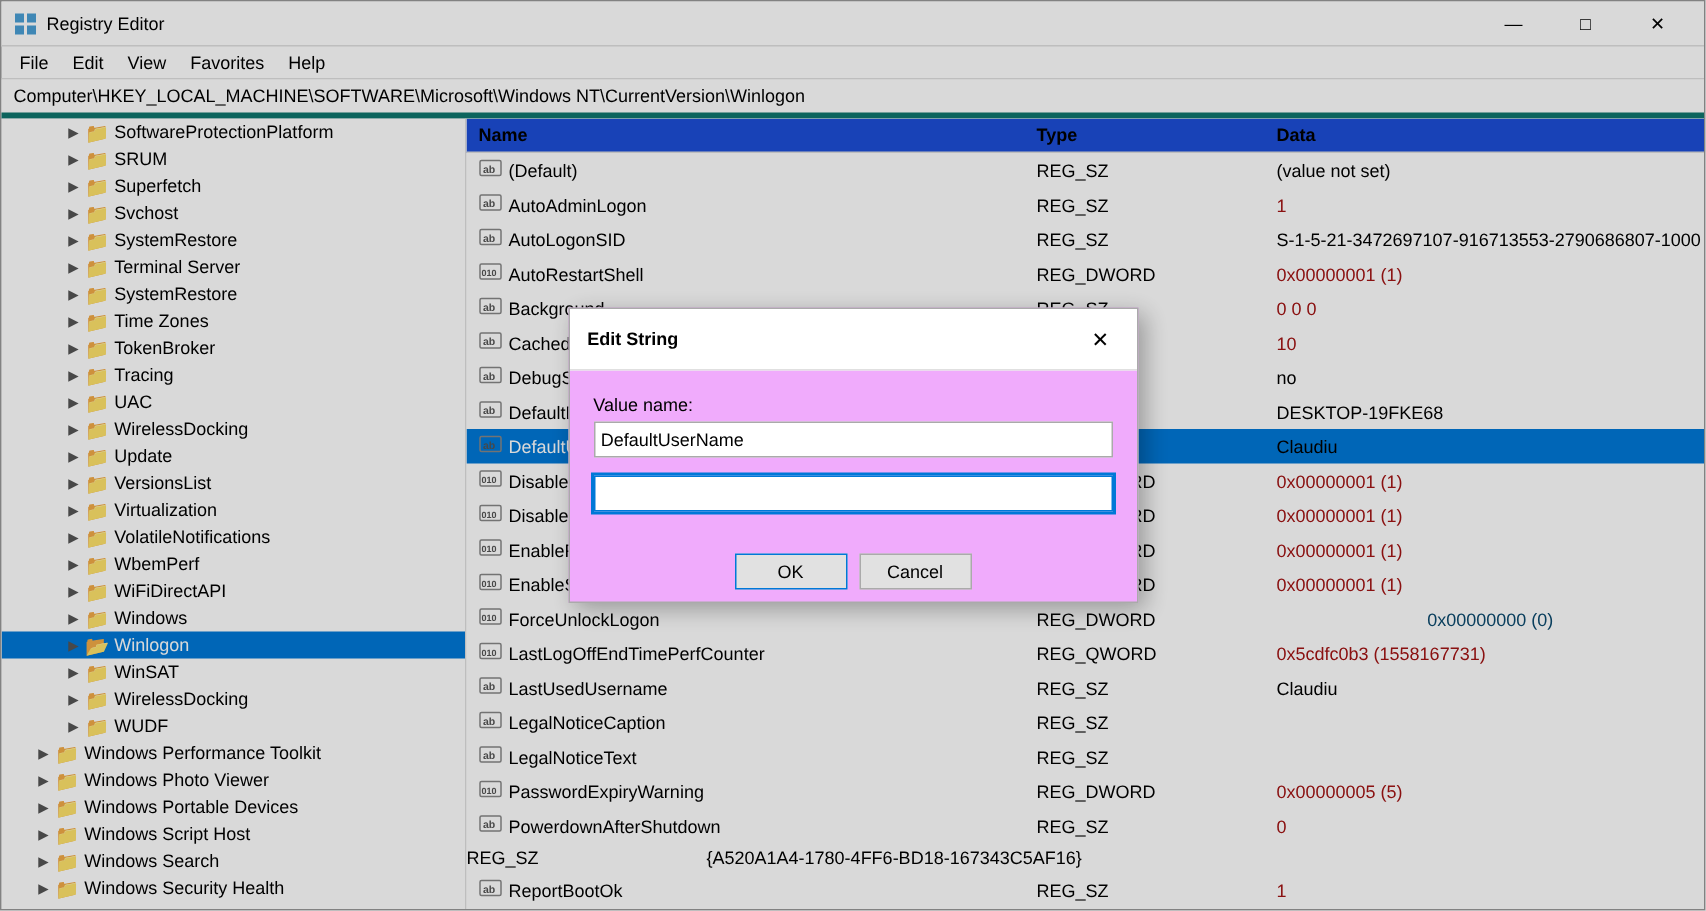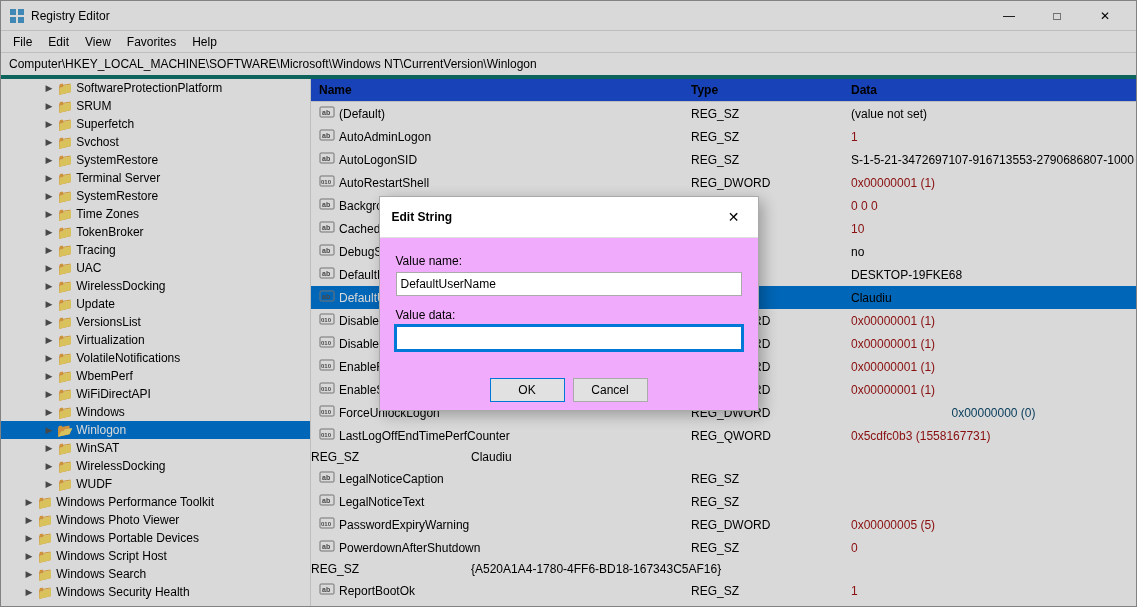--- a/index.html
+++ b/index.html
@@ -603,20 +603,27 @@
             <span><svg width="16" height="16" viewBox="0 0 16 16">
                 <rect x="1" y="3" width="14" height="10" rx="1" fill="none" stroke="#888" stroke-width="1"></rect>
                 <text x="2" y="11" font-size="6" fill="#555" font-weight="bold">010</text>
               </svg></span>
             <span>LastLogOffEndTimePerfCounter</span>
           </div>
           <div class="row-type">REG_QWORD</div>
           <div class="row-data" style="color: rgb(163, 21, 21);">0x5cdfc0b3 (1558167731)</div>
         </div>
         <div class="details-row">
+          <div class="row-name">
+            <span><svg width="16" height="16" viewBox="0 0 16 16">
+                <rect x="1" y="3" width="14" height="10" rx="1" fill="none" stroke="#888" stroke-width="1"></rect>
+                <text x="3" y="11" font-size="7" fill="#555" font-weight="bold">ab</text>
+              </svg></span>
+            <span>LastUsedUsername</span>
+          </div>
           <div class="row-type">REG_SZ</div>
           <div class="row-data">Claudiu</div>
         </div>
         <div class="details-row">
           <div class="row-name">
             <span><svg width="16" height="16" viewBox="0 0 16 16">
                 <rect x="1" y="3" width="14" height="10" rx="1" fill="none" stroke="#888" stroke-width="1"></rect>
                 <text x="3" y="11" font-size="7" fill="#555" font-weight="bold">ab</text>
               </svg></span>
             <span>LegalNoticeCaption</span>
@@ -678,21 +685,20 @@
 
 <div class="modal-overlay">
   <div class="modal-dialog">
     <div class="modal-title-bar">
       <span class="modal-title-text">Edit String</span>
       <button class="modal-close-btn">✕</button>
     </div>
     <div class="modal-body">
       <div class="modal-label">Value name:</div>
       <input class="modal-input" type="text" readonly="" value="DefaultUserName" style="">
-      <div class="modal-label">Value data:</div>
       <input class="modal-input value-data" type="text" style="">
     </div>
     <div class="modal-buttons">
       <button class="modal-btn primary">OK</button>
       <button class="modal-btn">Cancel</button>
     </div>
   </div>
 </div>
 
 </body></html>

